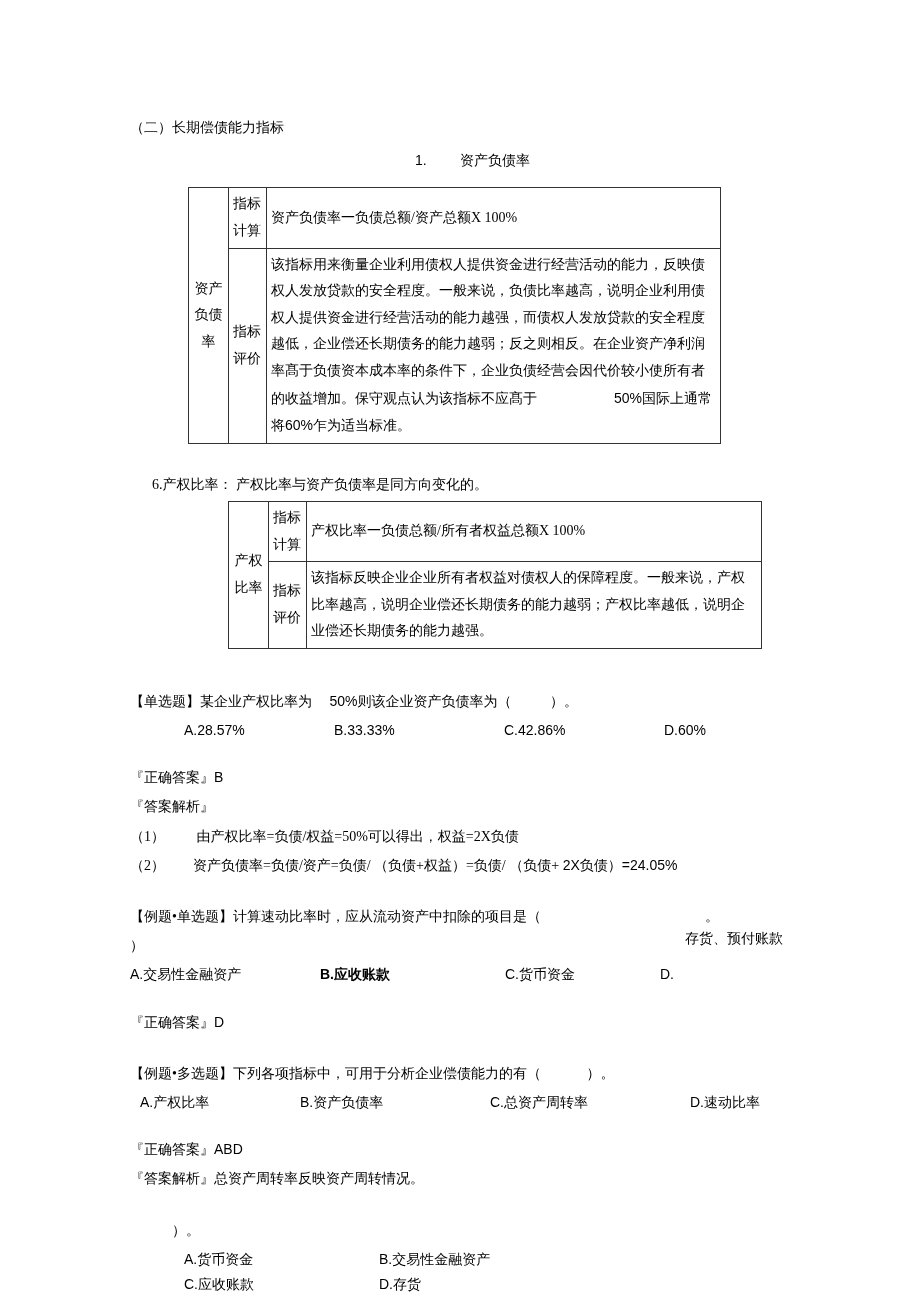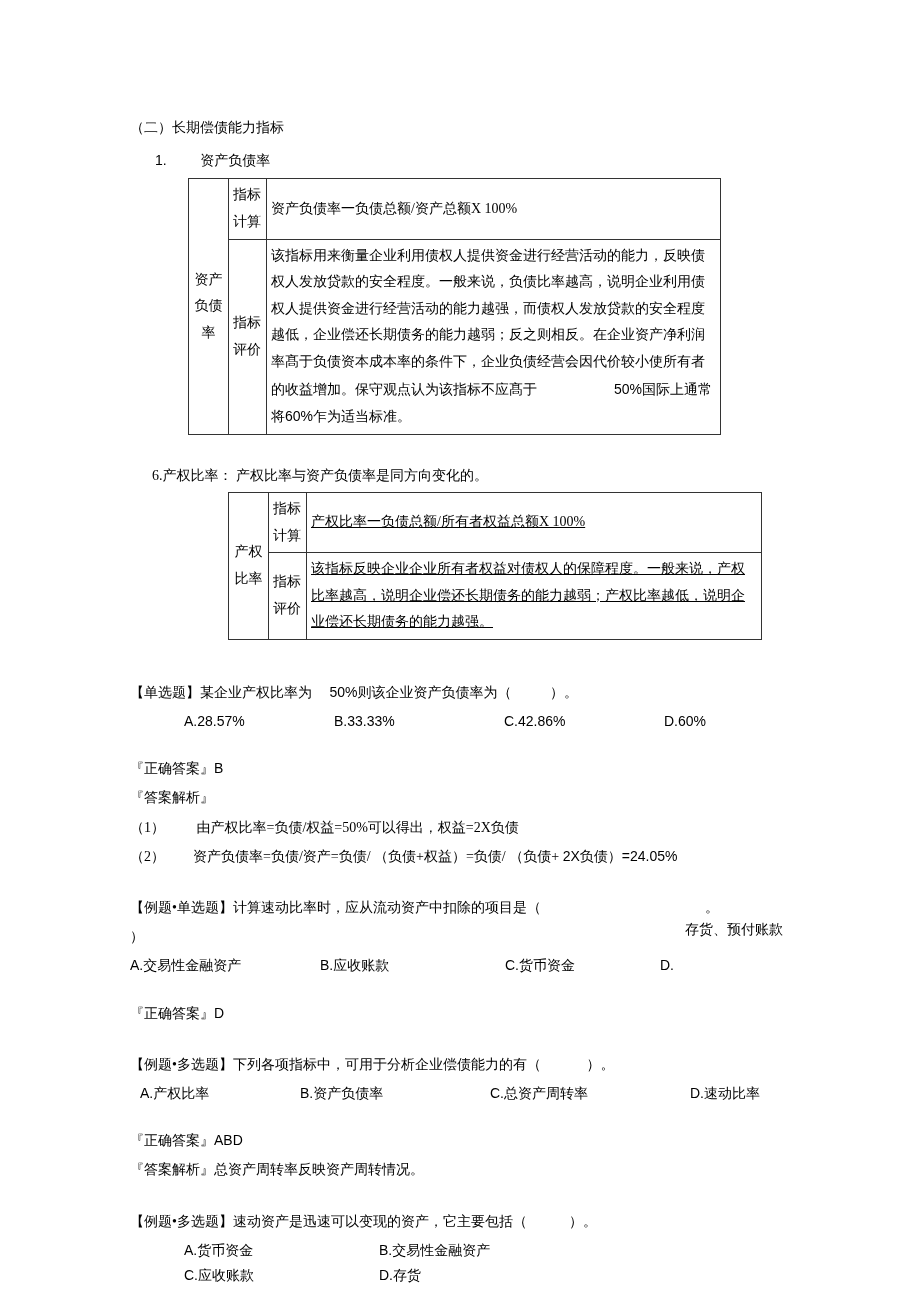--- a/index.html
+++ b/index.html
@@ -10,40 +10,41 @@
       font-size: 14px;
       color: #000000;
       line-height: 1.8;
       padding: 115px 130px 80px 130px;
     }
     .section-title {
       margin-bottom: 8px;
     }
     .subsection-num {
       padding-left: 25px;
-      margin-bottom: 5px;
+      margin-bottom: 14px;
+      text-align: center;
     }
     .subsection-num .num { font-family: Arial, sans-serif; margin-right: 30px; }
     table {
       border-collapse: collapse;
       margin-left: 58px;
       margin-bottom: 18px;
     }
     td {
       border: 1px solid #333;
       padding: 3px 4px;
       vertical-align: middle;
       line-height: 1.9;
       margin-left: 27px;
     }
     td.rowlabel { text-align: center; width: 40px; }
     td.collabel { text-align: left; width: 38px; }
     td.content { text-align: left; }
     .t1-content { width: 454px; }
-    .t2-content { width: 455px; text-decoration: underline; }
+    .t2-content { width: 455px; }
     .gap { height: 10px; }
     .ans-gap { height: 22px; }
     .para { margin-bottom: 4px; }
     .q-line { display: flex; flex-wrap: wrap; align-items: baseline; margin-bottom: 4px; }
     .seg { white-space: pre; }
     .indent-opt { padding-left: 54px; }
     .arial { font-family: Arial, sans-serif; }
     .opt-row { display: flex; }
     .opt { min-width: 150px; }
     .mix span.arial { vertical-align: baseline; }
@@ -134,21 +135,21 @@
 <div class="ans-gap"></div>
 
 <div class="q-line floating-d" style="position:relative;">
   <span>【例题•单选题】计算速动比率时，应从流动资产中扣除的项目是（</span>
   <span class="seg" style="position:absolute; left:575px;">。</span>
   <span style="position:absolute; left:555px; top:22px;">存货、预付账款</span>
 </div>
 <div class="para">）</div>
 <div class="opt-row">
   <span class="opt" style="min-width:190px;"><span class="arial">A.</span><span>交易性金融资产</span></span>
-  <span class="opt" style="min-width:185px;"><span class="arial">B.</span><span>应收账款</span></span>
+  <span class="opt" style="min-width:185px;font-weight:bold;"><span class="arial">B.</span><span>应收账款</span></span>
   <span class="opt" style="min-width:155px;"><span class="arial">C.</span><span>货币资金</span></span>
   <span class="opt arial">D.</span>
 </div>
 
 <div class="ans-gap"></div>
 
 <div class="para">
   <span>『正确答案』</span><span class="arial">D</span>
 </div>
 
@@ -169,21 +170,20 @@
 <div class="ans-gap"></div>
 
 <div class="para">
   <span>『正确答案』</span><span class="arial">ABD</span>
 </div>
 <div class="para">『答案解析』总资产周转率反映资产周转情况。</div>
 
 <div class="ans-gap"></div>
 
 <div class="q-line">
-  <span>【例题•多选题】速动资产是迅速可以变现的资产，它主要包括（</span>
   <span class="seg">            </span>
   <span>）。</span>
 </div>
 <div class="opt-row indent-opt">
   <span class="opt" style="min-width:195px;"><span class="arial">A.</span><span>货币资金</span></span>
   <span class="opt"><span class="arial">B.</span><span>交易性金融资产</span></span>
 </div>
 <div class="opt-row indent-opt">
   <span class="opt" style="min-width:195px;"><span class="arial">C.</span><span>应收账款</span></span>
   <span class="opt"><span class="arial">D.</span><span>存货</span></span>

